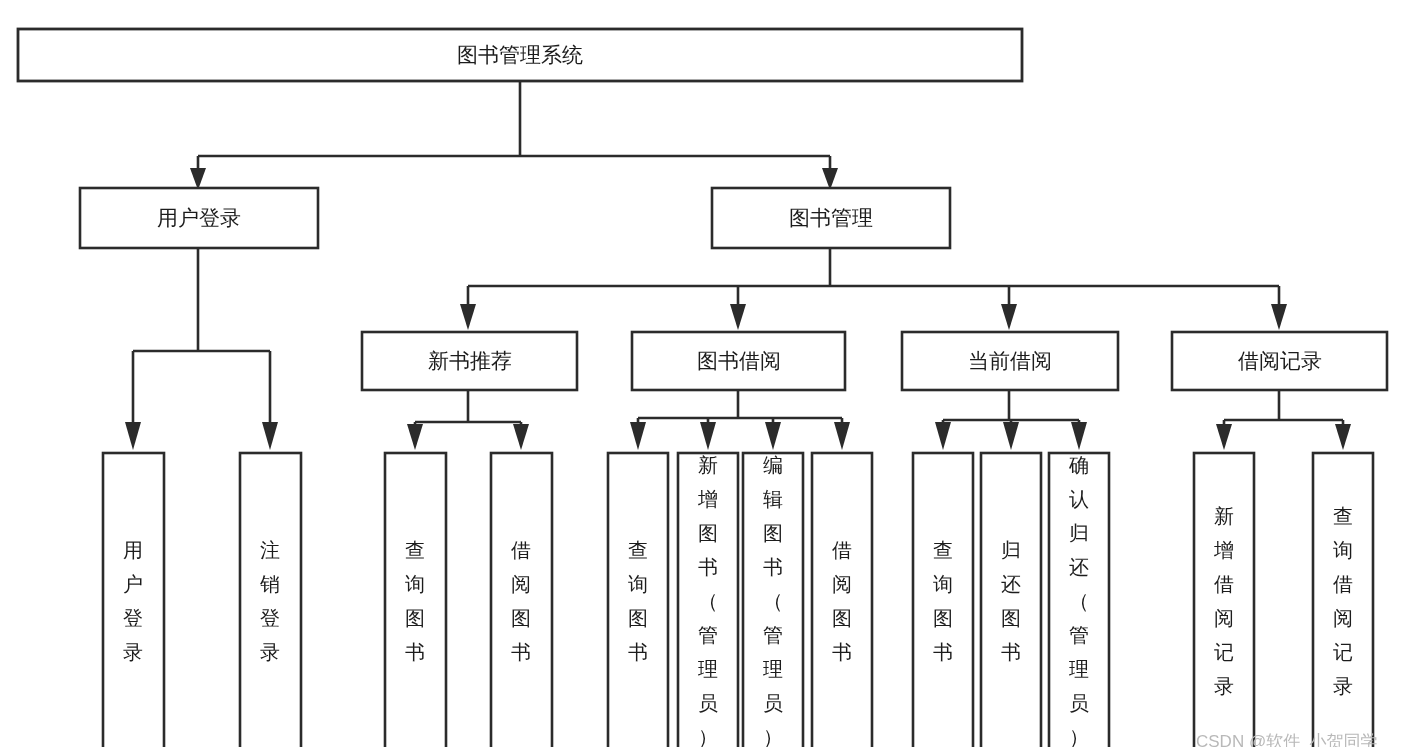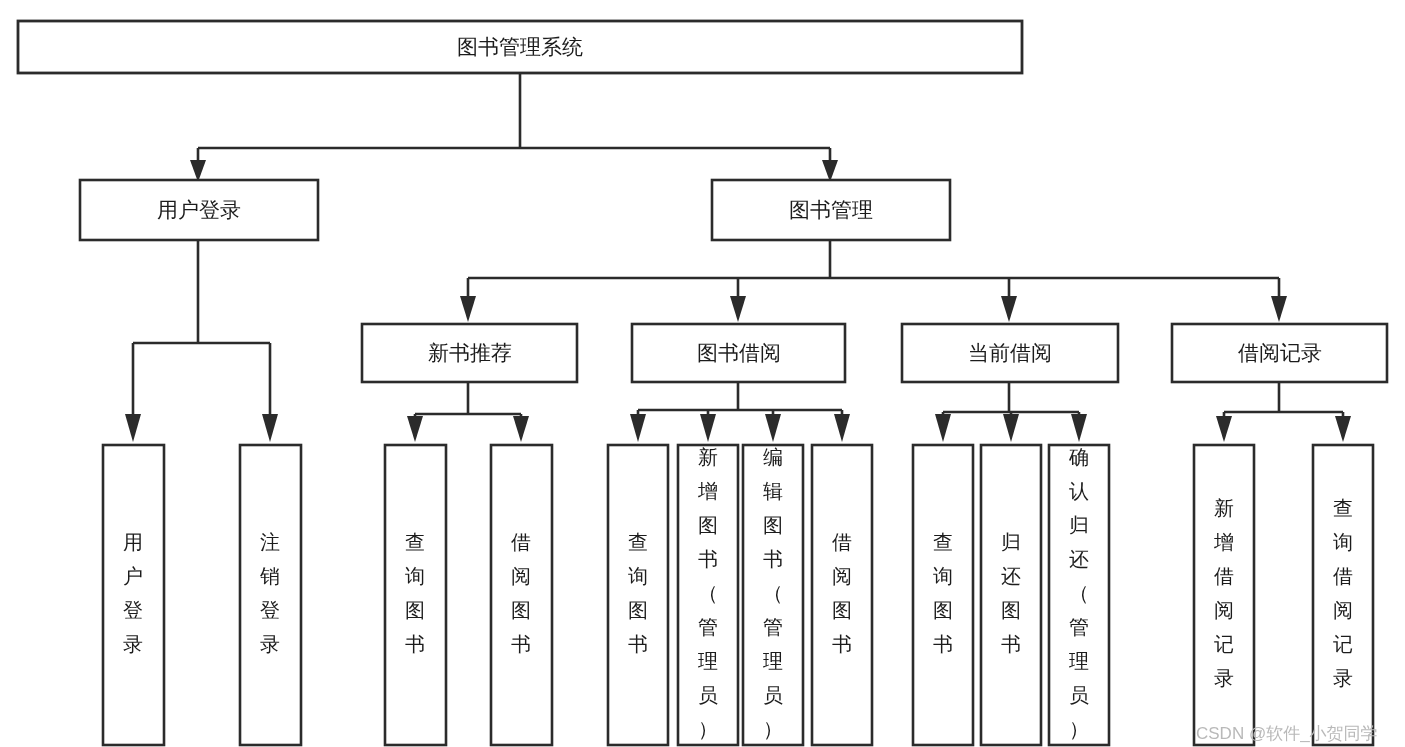--- a/index.html
+++ b/index.html
@@ -11,21 +11,21 @@
   body {
     width: 1405px;
     height: 747px;
     font-family: "Liberation Sans", "DejaVu Sans", sans-serif;
     overflow: hidden;
     position: relative;
   }
   #diagram-root {
     position: absolute;
     left: 0;
-    top: 8px;
+    top: 16px;
     width: 1405px;
     height: 649px;
   }
   svg.flow {
     display: block;
     width: 1405px;
     height: 747px;
   }
   .node-box {
     fill: #ffffff;

